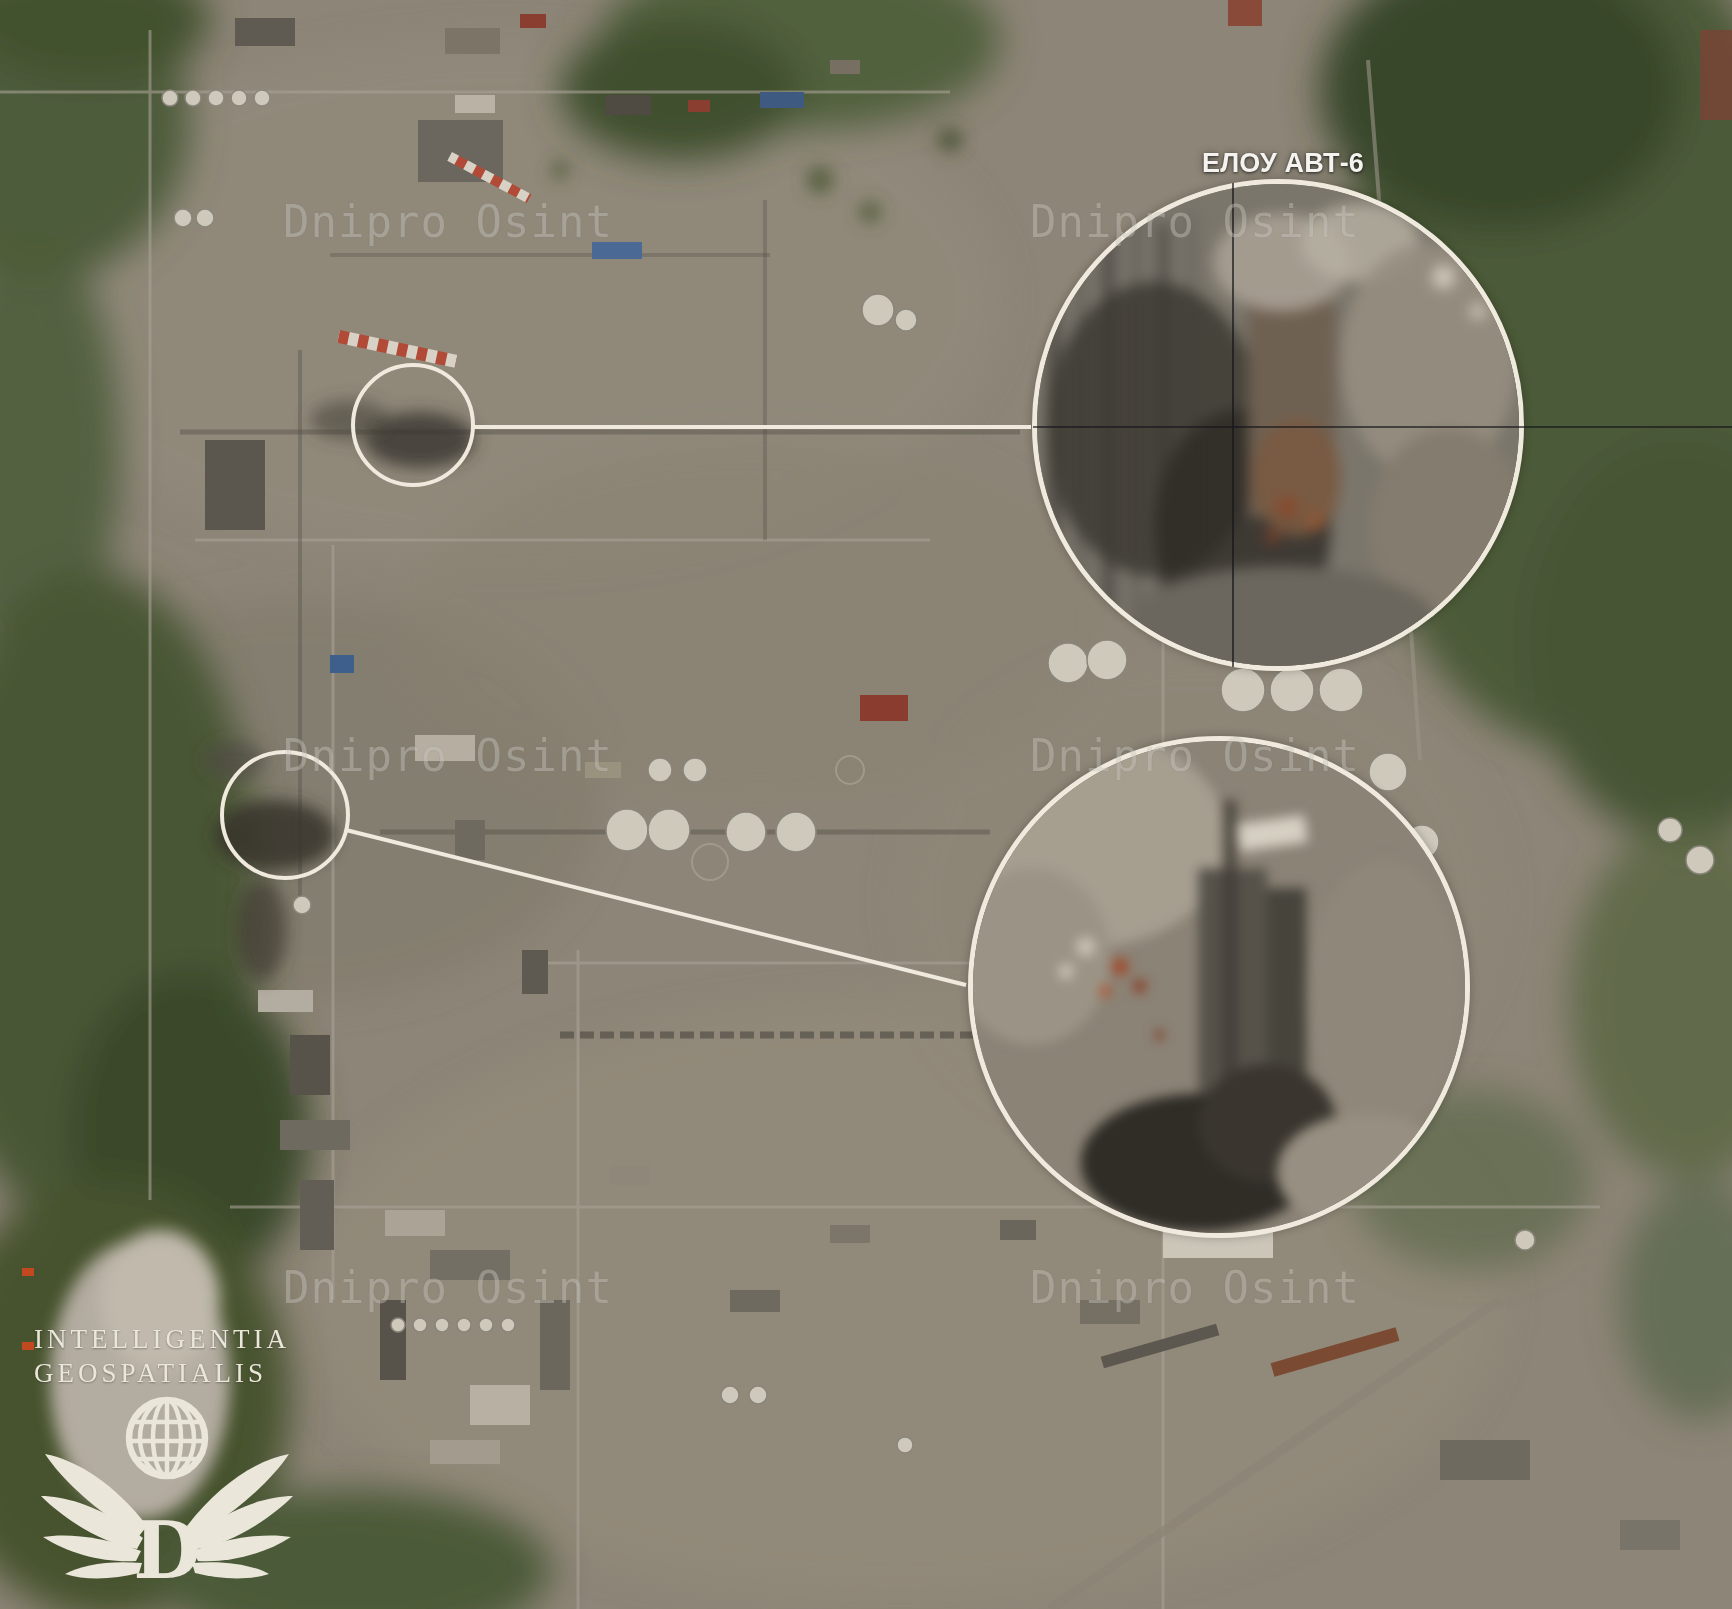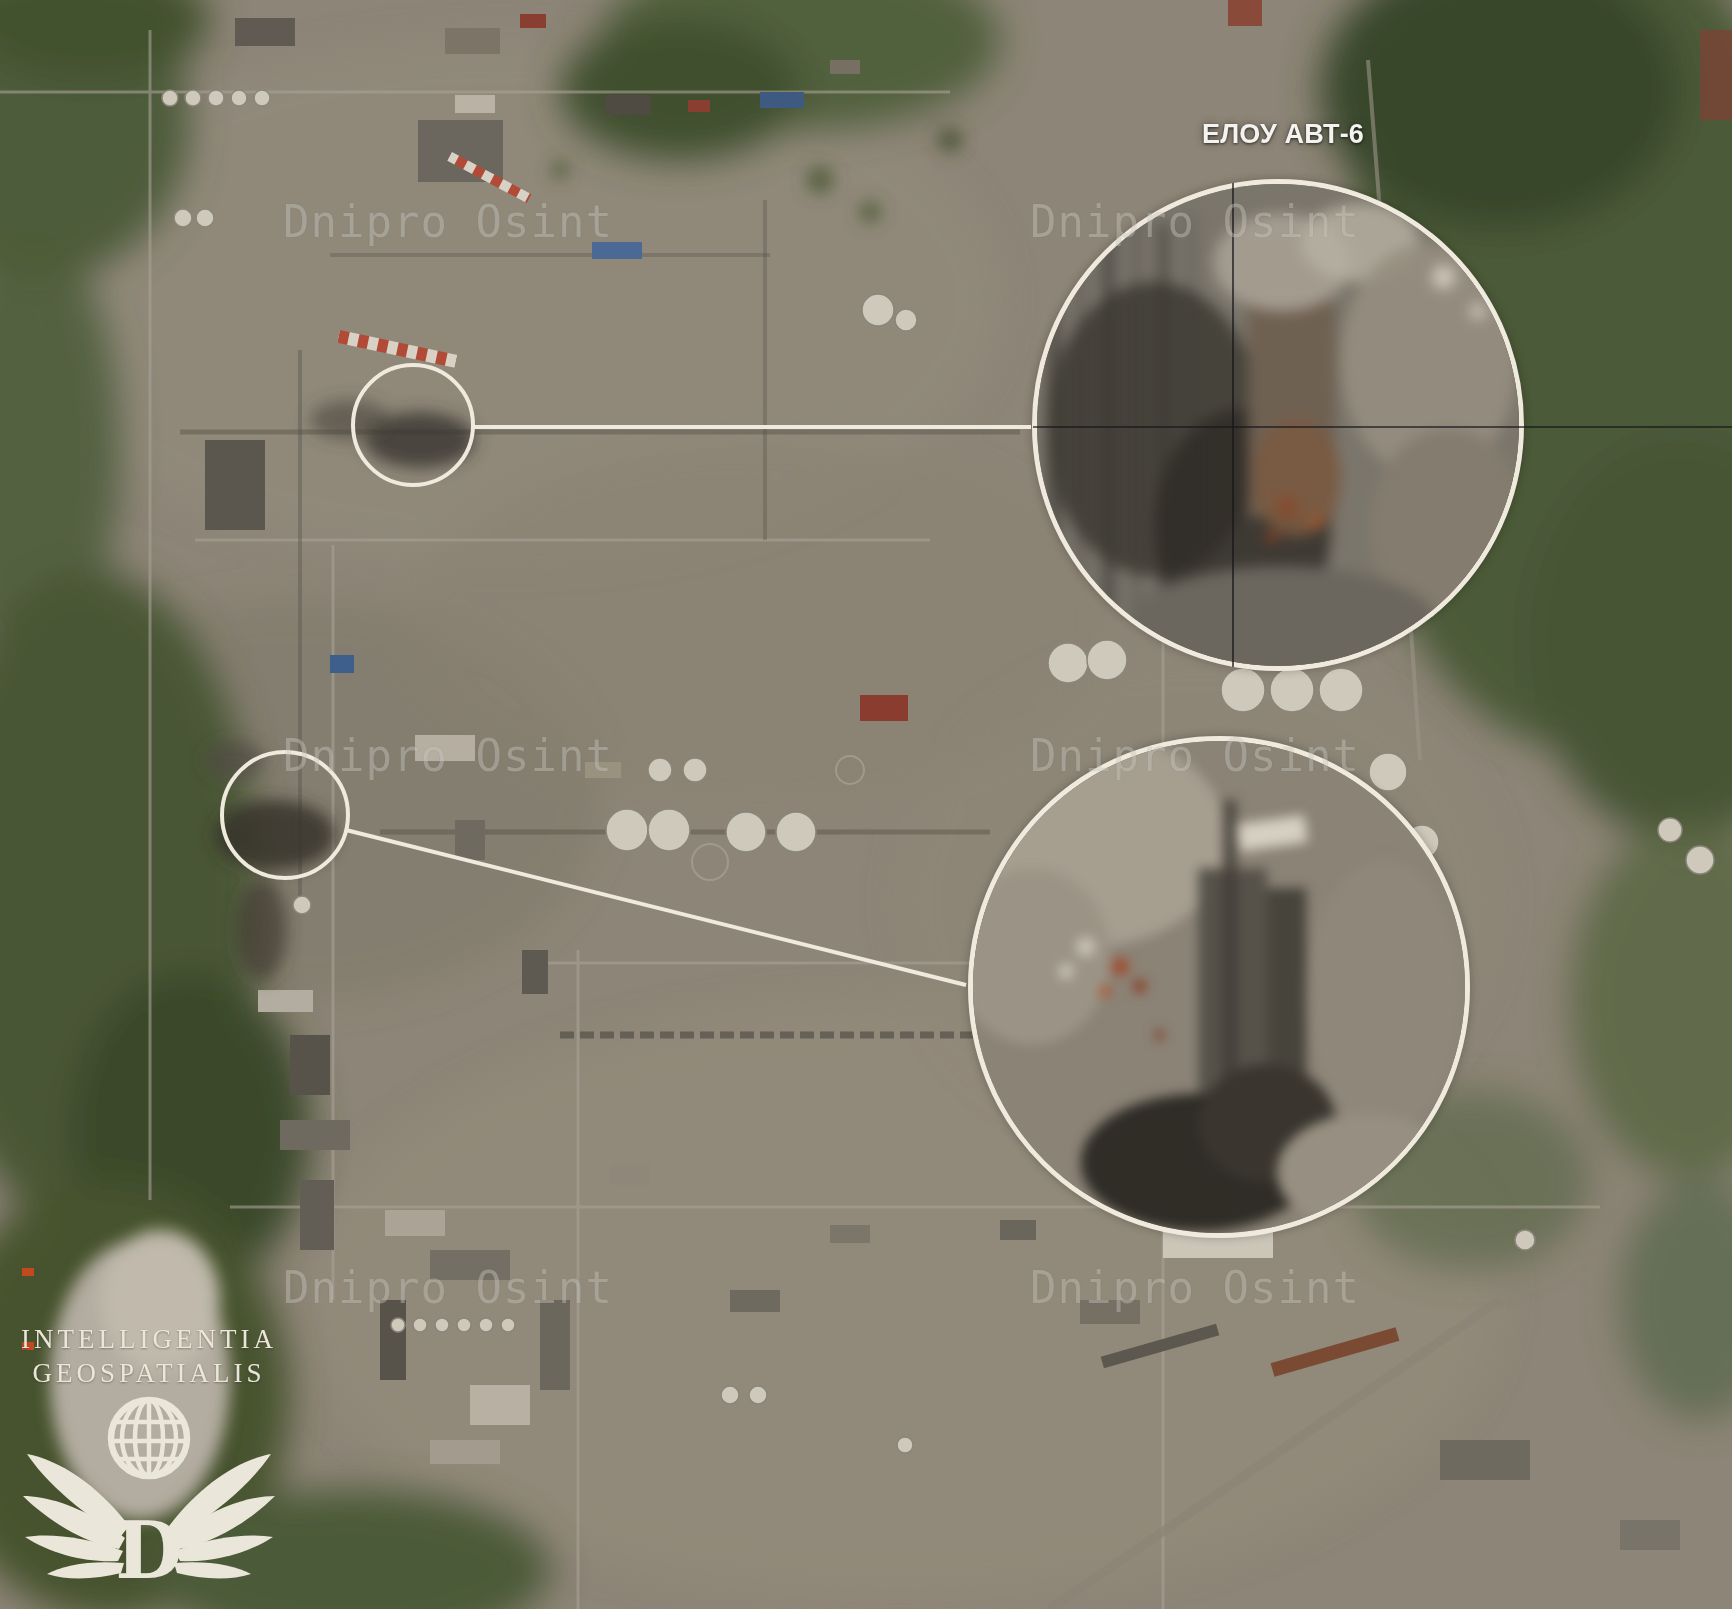--- a/index.html
+++ b/index.html
@@ -23,21 +23,21 @@
   .map-label{position:absolute;color:var(--label_white);font-weight:bold;
              font-size:27px;letter-spacing:.2px;white-space:nowrap;
              text-shadow:0 1px 3px rgba(0,0,0,.65),0 0 8px rgba(0,0,0,.35);}
   
   .wm{position:absolute;font-family:"DejaVu Sans Mono","Liberation Mono",monospace;
       font-size:44px;color:var(--watermark_gray);opacity:.42;white-space:nowrap;
       text-shadow:0 0 1px rgba(70,70,70,.6);letter-spacing:1px;}
   .wm.r1{top:196px}.wm.r2{top:730px}.wm.r3{top:1262px}
   .wm.c1{left:283px}.wm.c2{left:1030px}
   
-  #logo{position:absolute;left:16px;top:1322px;width:266px;text-align:center;
+  #logo{position:absolute;left:34px;top:1322px;width:266px;text-align:left;
         color:var(--logo_cream);}
   .logo-line{font-family:"Liberation Serif",serif;font-size:27px;letter-spacing:4px;
              line-height:34px;white-space:nowrap;text-shadow:0 1px 2px rgba(40,40,35,.4);}
 </style>
 </head>
 <body>
 
 <div id="stage">
 
   <svg class="abs" style="left:0;top:0" width="1732" height="1609" viewBox="0 0 1732 1609">
@@ -273,21 +273,21 @@
 
   <svg class="abs" style="left:0;top:0;pointer-events:none" width="1732" height="1609" viewBox="0 0 1732 1609">
     <path d="M1033,427 H1732" stroke="#17171c" stroke-width="1.6" opacity=".85"></path>
     <path d="M1233,183 V667" stroke="#17171c" stroke-width="1.6" opacity=".85"></path>
     <path d="M473,427 H1031" stroke="#efeadd" stroke-width="4"></path>
     <path d="M346,830 L966,985" stroke="#efeadd" stroke-width="4"></path>
     <circle cx="413" cy="425" r="60" fill="none" stroke="#efeadd" stroke-width="4"></circle>
     <circle cx="285" cy="815" r="63" fill="none" stroke="#efeadd" stroke-width="4"></circle>
   </svg>
 
-  <div class="map-label" style="left:1202px;top:119px;">ЕЛОУ АВТ-6</div>
+  <div class="map-label" style="left:1202px;top:148px;">ЕЛОУ АВТ-6</div>
 
   <div class="wm r1 c1">Dnipro Osint</div>
   <div class="wm r1 c2">Dnipro Osint</div>
   <div class="wm r2 c1">Dnipro Osint</div>
   <div class="wm r2 c2">Dnipro Osint</div>
   <div class="wm r3 c1">Dnipro Osint</div>
   <div class="wm r3 c2">Dnipro Osint</div>
 
   <div id="logo">
     <div class="logo-line">INTELLIGENTIA</div>

